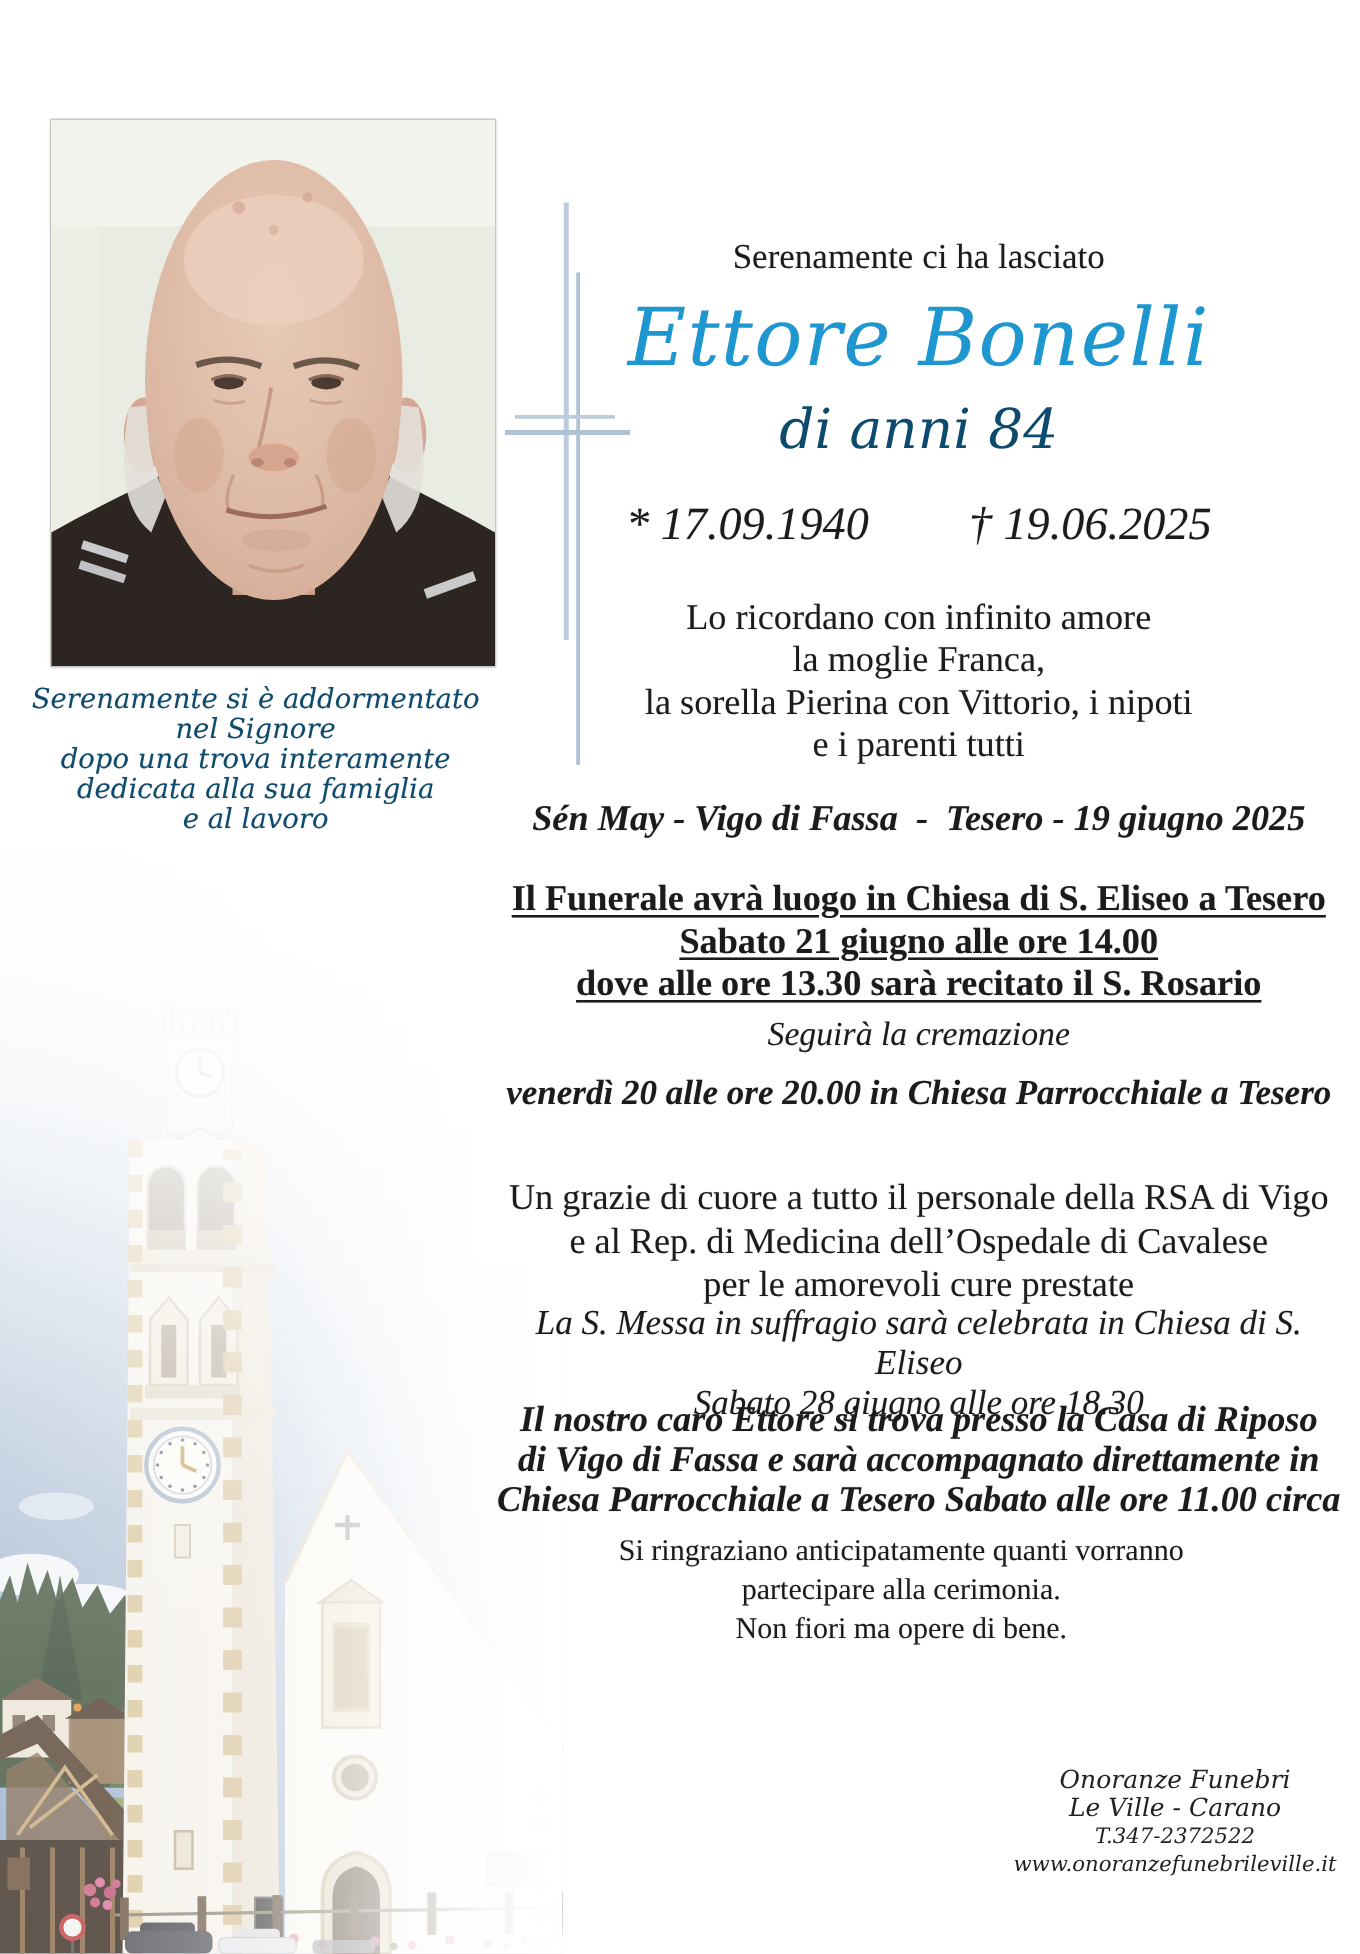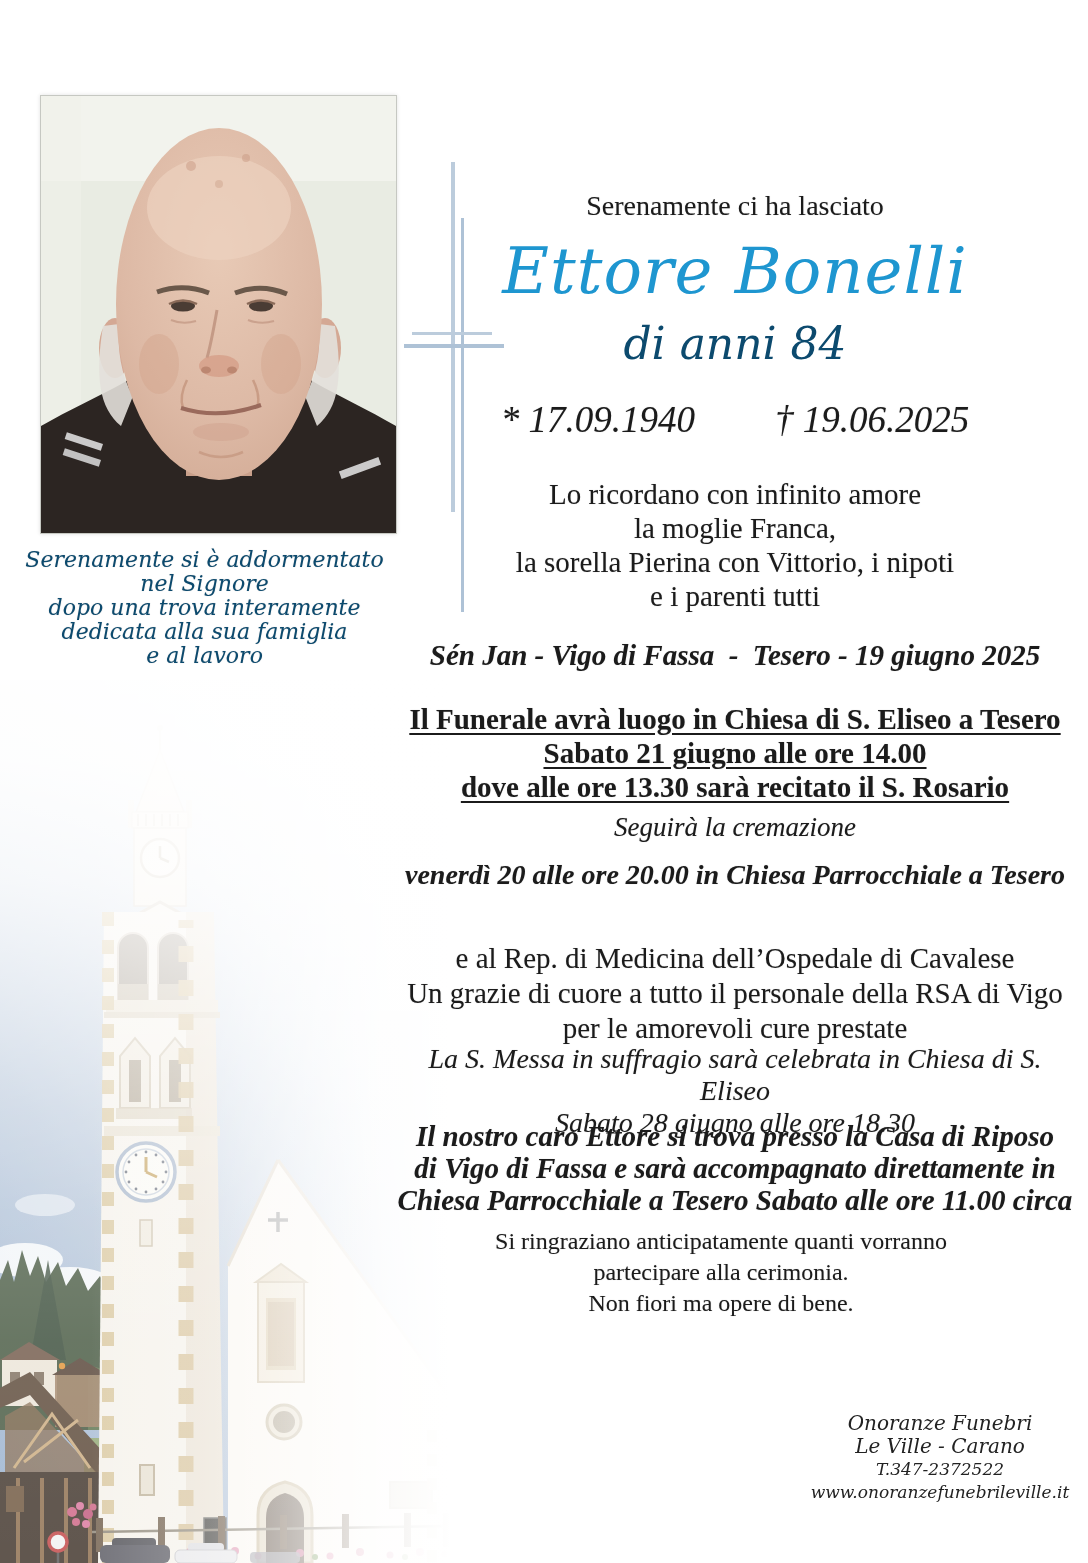--- a/index.html
+++ b/index.html
@@ -342,37 +342,37 @@
     <span class="birth">* 17.09.1940</span><span>† 19.06.2025</span>
   </div>
 
   <div id="remembrance" class="txt scan">
     <div>Lo ricordano con infinito amore</div>
     <div>la moglie Franca,</div>
     <div>la sorella Pierina con Vittorio, i nipoti</div>
     <div>e i parenti tutti</div>
   </div>
 
-  <div id="places-date" class="txt scan">Sén Jan - Vigo di Fassa  -  Tesero - 19 giugno 2025</div>
+  <div id="places-date" class="txt scan">Sén May - Vigo di Fassa  -  Tesero - 19 giugno 2025</div>
 
   <div id="funeral" class="txt scan">
     <div class="line">Il Funerale avrà luogo in Chiesa di S. Eliseo a Tesero</div>
     <div class="line">Sabato 21 giugno alle ore 14.00</div>
     <div class="line">dove alle ore 13.30 sarà recitato il S. Rosario</div>
   </div>
 
   <div id="cremation" class="txt scan">Seguirà la cremazione</div>
 
   <div id="rosary" class="txt scan">
     <div>venerdì 20 alle ore 20.00 in Chiesa Parrocchiale a Tesero</div>
   </div>
 
   <div id="thanks" class="txt scan">
+    <div>Un grazie di cuore a tutto il personale della RSA di Vigo</div>
     <div>e al Rep. di Medicina dell’Ospedale di Cavalese</div>
-    <div>Un grazie di cuore a tutto il personale della RSA di Vigo</div>
     <div>per le amorevoli cure prestate</div>
   </div>
 
   <div id="mass" class="txt scan">
     <div>La S. Messa in suffragio sarà celebrata in Chiesa di S. Eliseo</div>
     <div>Sabato 28 giugno alle ore 18.30</div>
   </div>
 
   <div id="transfer" class="txt scan">
     <div>Il nostro caro Ettore si trova presso la Casa di Riposo</div>

